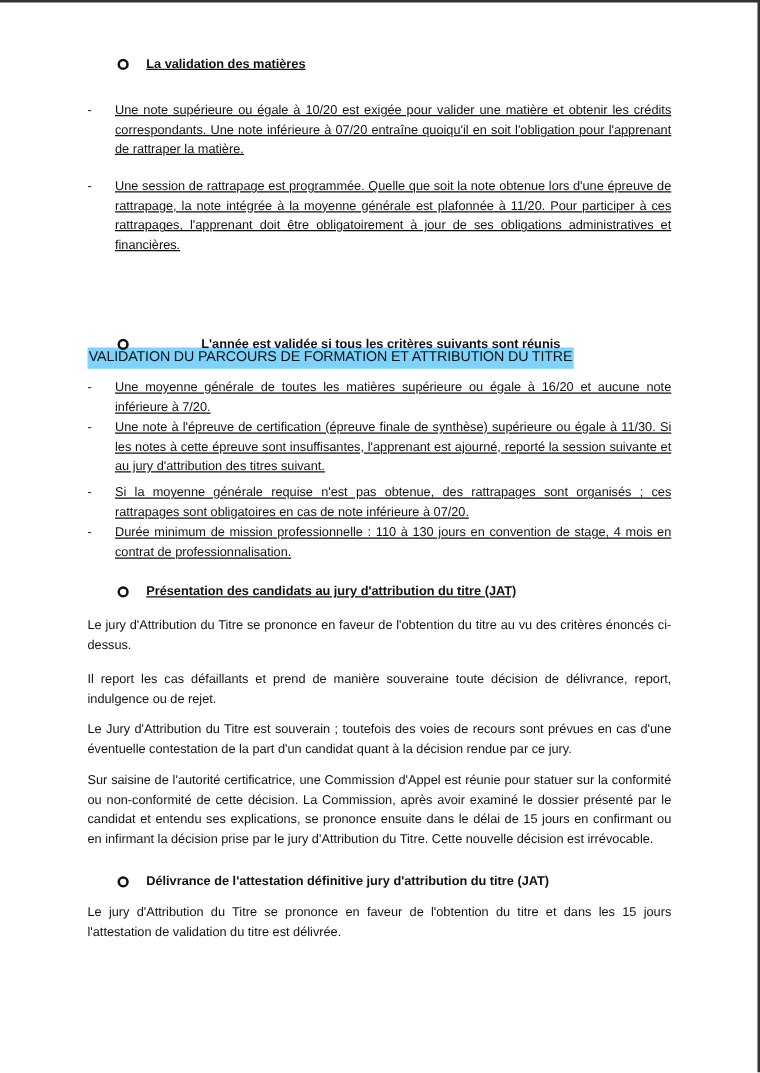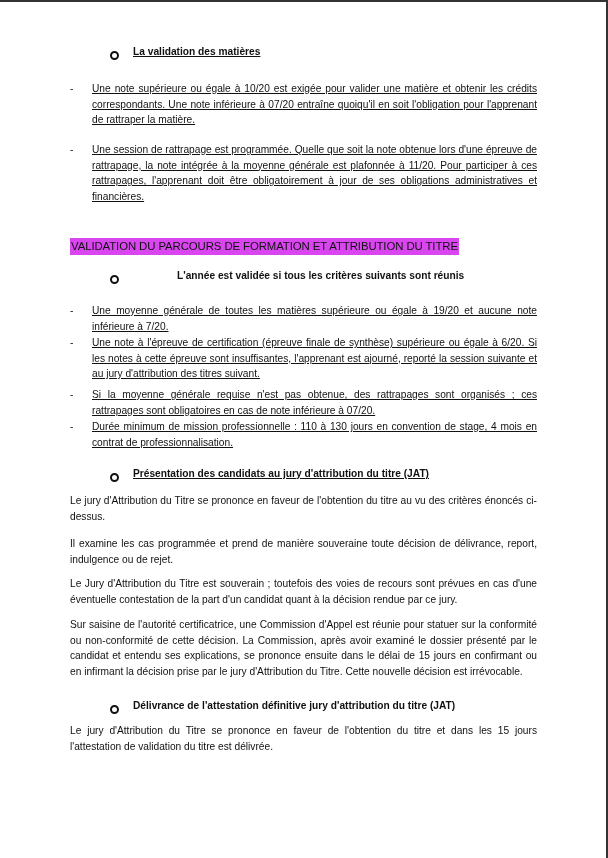--- a/index.html
+++ b/index.html
@@ -13,22 +13,22 @@
     .page-frame {
       position: absolute; left: 0; top: 0; width: 606px; height: 856px;
       border-top: 2px solid #333; border-right: 2px solid #333;
       box-sizing: content-box;
     }
     .content {
       position: absolute; left: 70px; top: 0; width: 467px;
       font-size: 10.2px; line-height: 15.6px;
     }
     .sub-heading {
-      position: absolute; left: 40px; font-weight: bold; font-size: 10.2px;
-      white-space: nowrap; display: flex; align-items: flex-end;
+      position: absolute; left: 24px; font-weight: bold; font-size: 10.2px;
+      white-space: nowrap; display: flex; align-items: center;
     }
     .sub-heading .circle {
       display: inline-block; width: 5px; height: 5px; border: 2px solid #111;
       border-radius: 50%; margin-right: 14px; box-sizing: content-box;
     }
     .sub-heading.underline .label { text-decoration: underline; }
     .dash-item { position: absolute; left: 22px; width: 445px; }
     .dash-item .dash { position: absolute; left: -22px; top: 0; }
     .dash-item .text { text-align: justify; display: block; text-decoration: underline; }
     .para { position: absolute; left: 0; width: 467px; text-align: justify; }
@@ -53,54 +53,54 @@
   <div class="dash-item" style="top:81px;">
     <span class="dash">-</span>
     <span class="text">Une note supérieure ou égale à 10/20 est exigée pour valider une matière et obtenir les crédits correspondants. Une note inférieure à 07/20 entraîne quoiqu'il en soit l'obligation pour l'apprenant de rattraper la matière.</span>
   </div>
 
   <div class="dash-item" style="top:142px;">
     <span class="dash">-</span>
     <span class="text">Une session de rattrapage est programmée. Quelle que soit la note obtenue lors d'une épreuve de rattrapage, la note intégrée à la moyenne générale est plafonnée à 11/20. Pour participer à ces rattrapages, l'apprenant doit être obligatoirement à jour de ses obligations administratives et financières.</span>
   </div>
 
-  <div class="section-title" style="background: #d946ef;">VALIDATION DU PARCOURS DE FORMATION ET ATTRIBUTION DU TITRE</div>
+  <div class="section-title" style="background: #7dd3fc; margin-top: 40px;">VALIDATION DU PARCOURS DE FORMATION ET ATTRIBUTION DU TITRE</div>
 
   <div class="sub-heading" style="top:268px;gap:44px;">
     <span class="circle"></span>
     <span class="label">L'année est validée si tous les critères suivants sont réunis</span>
   </div>
 
   <div class="dash-item" style="top:303px;">
     <span class="dash">-</span>
-    <span class="text">Une moyenne générale de toutes les matières supérieure ou égale à 19/20 et aucune note inférieure à 7/20.</span>
+    <span class="text">Une moyenne générale de toutes les matières supérieure ou égale à 16/20 et aucune note inférieure à 7/20.</span>
   </div>
 
   <div class="dash-item" style="top:335px;">
     <span class="dash">-</span>
-    <span class="text">Une note à l'épreuve de certification (épreuve finale de synthèse) supérieure ou égale à 6/20. Si les notes à cette épreuve sont insuffisantes, l'apprenant est ajourné, reporté la session suivante et au jury d'attribution des titres suivant.</span>
+    <span class="text">Une note à l'épreuve de certification (épreuve finale de synthèse) supérieure ou égale à 11/30. Si les notes à cette épreuve sont insuffisantes, l'apprenant est ajourné, reporté la session suivante et au jury d'attribution des titres suivant.</span>
   </div>
 
   <div class="dash-item" style="top:387px;">
     <span class="dash">-</span>
     <span class="text">Si la moyenne générale requise n'est pas obtenue, des rattrapages sont organisés ; ces rattrapages sont obligatoires en cas de note inférieure à 07/20.</span>
   </div>
 
   <div class="dash-item" style="top:419px;">
     <span class="dash">-</span>
     <span class="text">Durée minimum de mission professionnelle : 110 à 130 jours en convention de stage, 4 mois en contrat de professionnalisation.</span>
   </div>
 
   <div class="sub-heading" style="top:466px;text-decoration:underline;">
     <span class="circle"></span>
     <span class="label">Présentation des candidats au jury d'attribution du titre (JAT)</span>
   </div>
 
   <p class="para" style="top:493px; margin:0;">Le jury d'Attribution du Titre se prononce en faveur de l'obtention du titre au vu des critères énoncés ci-dessus.</p>
-  <p class="para" style="top:536px; margin:0;">Il examine les cas programmée et prend de manière souveraine toute décision de délivrance, report, indulgence ou de rejet.</p>
+  <p class="para" style="top:536px; margin:0;">Il report les cas défaillants et prend de manière souveraine toute décision de délivrance, report, indulgence ou de rejet.</p>
   <p class="para" style="top:576px; margin:0;">Le Jury d'Attribution du Titre est souverain ; toutefois des voies de recours sont prévues en cas d'une éventuelle contestation de la part d'un candidat quant à la décision rendue par ce jury.</p>
   <p class="para" style="top:617px; margin:0;">Sur saisine de l'autorité certificatrice, une Commission d'Appel est réunie pour statuer sur la conformité ou non-conformité de cette décision. La Commission, après avoir examiné le dossier présenté par le candidat et entendu ses explications, se prononce ensuite dans le délai de 15 jours en confirmant ou en infirmant la décision prise par le jury d'Attribution du Titre. Cette nouvelle décision est irrévocable.</p>
 
   <div class="sub-heading" style="top:698px;">
     <span class="circle"></span>
     <span class="label">Délivrance de l'attestation définitive jury d'attribution du titre (JAT)</span>
   </div>
 
   <p class="para" style="top:723px; margin:0;">Le jury d'Attribution du Titre se prononce en faveur de l'obtention du titre et dans les 15 jours l'attestation de validation du titre est délivrée.</p>
 

